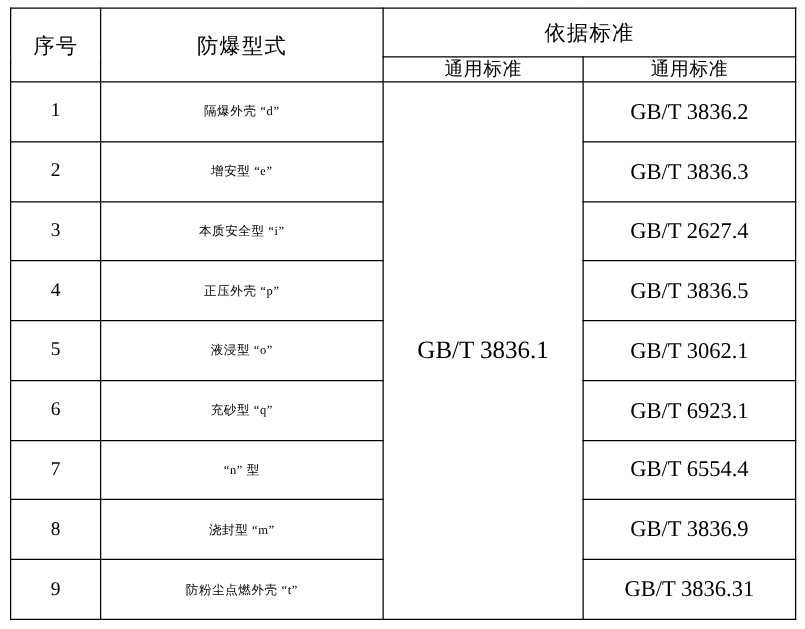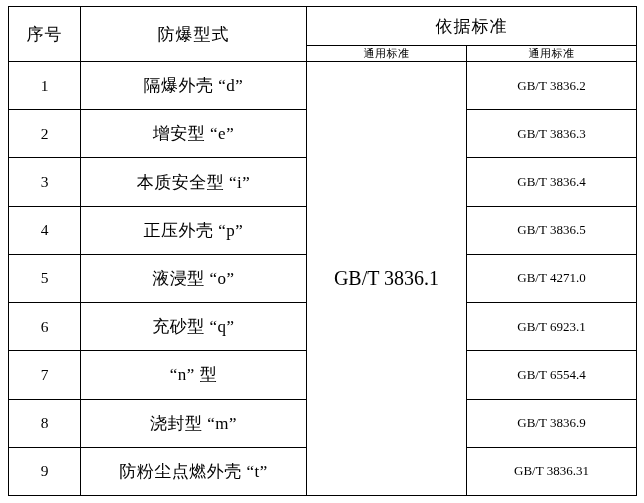--- a/index.html
+++ b/index.html
@@ -38,42 +38,42 @@
   .col-type    { width: 226px; }
   .col-general { width: 160px; }
   .col-special { width: 170px; }
 
   .hdr-main {
     font-size: 17px;
     font-weight: bold;
     letter-spacing: 1px;
   }
   .hdr-sub {
-    font-size: 11px;
+    font-size: 15px;
     letter-spacing: 0.5px;
   }
   .hdr-group {
     font-size: 17px;
     font-weight: bold;
     letter-spacing: 1px;
     height: 38px;
   }
   .row-cell {
     font-size: 15.5px;
     height: 41px;
   }
   .cell-no {
     font-size: 15.5px;
   }
   .cell-type {
-    font-size: 17px;
+    font-size: 10px;
     letter-spacing: 0.5px;
   }
   .cell-std {
-    font-size: 13px;
+    font-size: 18px;
   }
   .cell-general {
     font-size: 20px;
   }
 </style>
 </head>
 <body>
 
 <div id="sheet">
   <table class="spec-table">
@@ -102,31 +102,31 @@
         <td class="cell-std">GB/T 3836.2</td>
       </tr>
       <tr class="row-cell">
         <td class="cell-no">2</td>
         <td class="cell-type">增安型 “e”</td>
         <td class="cell-std">GB/T 3836.3</td>
       </tr>
       <tr class="row-cell">
         <td class="cell-no">3</td>
         <td class="cell-type">本质安全型 “i”</td>
-        <td class="cell-std">GB/T 3836.4</td>
+        <td class="cell-std">GB/T 2627.4</td>
       </tr>
       <tr class="row-cell">
         <td class="cell-no">4</td>
         <td class="cell-type">正压外壳 “p”</td>
         <td class="cell-std">GB/T 3836.5</td>
       </tr>
       <tr class="row-cell">
         <td class="cell-no">5</td>
         <td class="cell-type">液浸型 “o”</td>
-        <td class="cell-std">GB/T 4271.0</td>
+        <td class="cell-std">GB/T 3062.1</td>
       </tr>
       <tr class="row-cell">
         <td class="cell-no">6</td>
         <td class="cell-type">充砂型 “q”</td>
         <td class="cell-std">GB/T 6923.1</td>
       </tr>
       <tr class="row-cell">
         <td class="cell-no">7</td>
         <td class="cell-type">“n” 型</td>
         <td class="cell-std">GB/T 6554.4</td>

